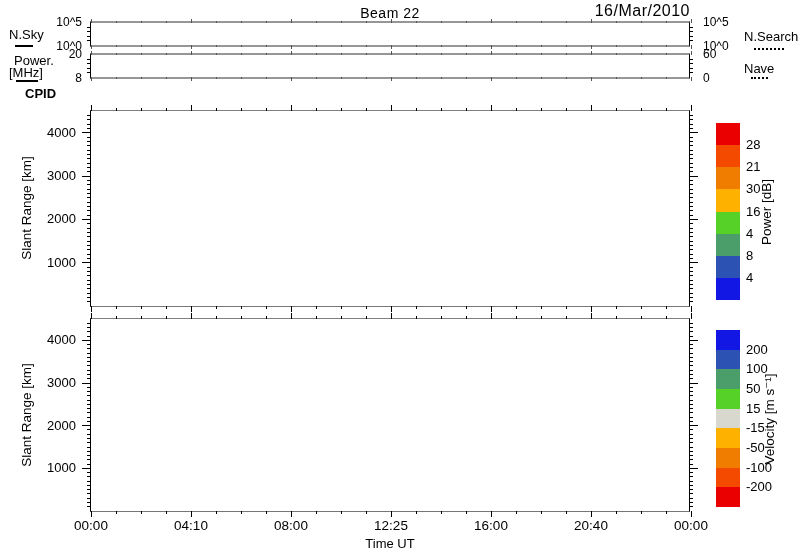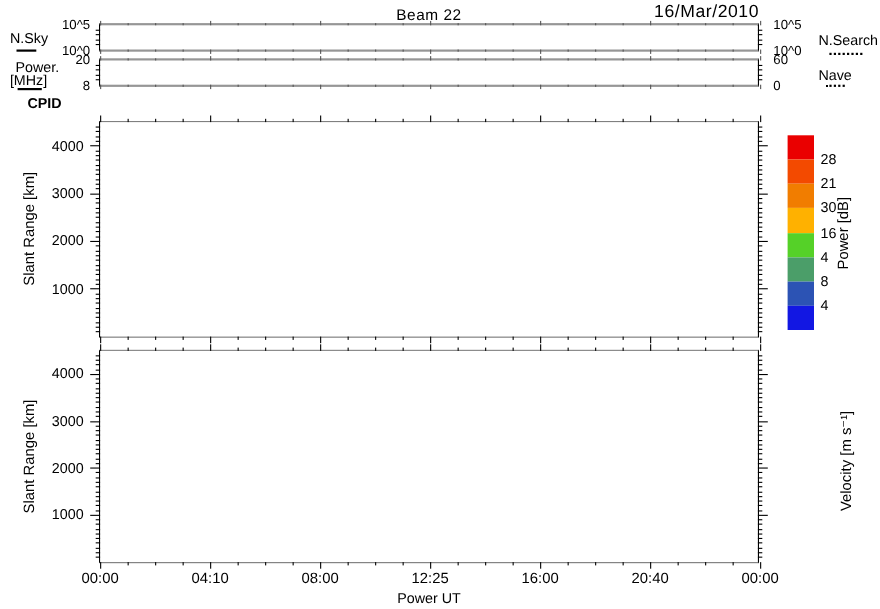--- a/index.html
+++ b/index.html
@@ -476,21 +476,21 @@
       <div class="hourlab" style="left: 200px;">08:00</div>
       <div class="hourlab" style="left: 300px;">12:25</div>
       <div class="hourlab" style="left: 400px;">16:00</div>
       <div class="hourlab" style="left: 500px;">20:40</div>
       <div class="hourlab" style="left: 600px;">00:00</div>
     </div>
 
   <div class="rot" style="left:-48px;top:200px;width:150px;">Slant Range [km]</div>
   <div class="rot" style="left:-48px;top:407px;width:150px;">Slant Range [km]</div>
 
-  <div class="t" style="left:340px;top:536px;width:100px;text-align:center;font-size:13px;">Power UT</div>
+  <div class="t" style="left:340px;top:536px;width:100px;text-align:center;font-size:13px;">Time UT</div>
 
   <div class="colorbar" style="left:716px;top:123px;height:177px;">
       <div style="position: absolute; inset: 0px; display: flex; flex-direction: column;">
         <div class="cbseg" style="flex: 1 1 0%; background: rgb(234, 0, 0);"></div>
         <div class="cbseg" style="flex: 1 1 0%; background: rgb(243, 74, 0);"></div>
         <div class="cbseg" style="flex: 1 1 0%; background: rgb(241, 125, 0);"></div>
         <div class="cbseg" style="flex: 1 1 0%; background: rgb(255, 177, 0);"></div>
         <div class="cbseg" style="flex: 1 1 0%; background: rgb(85, 209, 40);"></div>
         <div class="cbseg" style="flex: 1 1 0%; background: rgb(75, 158, 105);"></div>
         <div class="cbseg" style="flex: 1 1 0%; background: rgb(44, 83, 180);"></div>
@@ -499,15 +499,36 @@
       <div class="cblab" style="top: 14.125px;">28</div>
       <div class="cblab" style="top: 36.25px;">21</div>
       <div class="cblab" style="top: 58.375px;">30</div>
       <div class="cblab" style="top: 80.5px;">16</div>
       <div class="cblab" style="top: 102.625px;">4</div>
       <div class="cblab" style="top: 124.75px;">8</div>
       <div class="cblab" style="top: 146.875px;">4</div>
     </div>
   <div class="rot" style="left:707px;top:204px;width:120px;">Power [dB]</div>
 
+  <div class="colorbar" style="left:716px;top:330px;height:177px;">
+      <div style="position: absolute; inset: 0px; display: flex; flex-direction: column;">
+        <div class="cbseg" style="flex: 1 1 0%; background: rgb(18, 23, 227);"></div>
+        <div class="cbseg" style="flex: 1 1 0%; background: rgb(44, 83, 180);"></div>
+        <div class="cbseg" style="flex: 1 1 0%; background: rgb(75, 158, 105);"></div>
+        <div class="cbseg" style="flex: 1 1 0%; background: rgb(85, 209, 40);"></div>
+        <div class="cbseg" style="flex: 1 1 0%; background: rgb(216, 216, 207);"></div>
+        <div class="cbseg" style="flex: 1 1 0%; background: rgb(255, 177, 0);"></div>
+        <div class="cbseg" style="flex: 1 1 0%; background: rgb(241, 125, 0);"></div>
+        <div class="cbseg" style="flex: 1 1 0%; background: rgb(243, 74, 0);"></div>
+        <div class="cbseg" style="flex: 1 1 0%; background: rgb(234, 0, 0);"></div>
+      </div>
+      <div class="cblab" style="top: 11.6667px;">200</div>
+      <div class="cblab" style="top: 31.3333px;">100</div>
+      <div class="cblab" style="top: 51px;">50</div>
+      <div class="cblab" style="top: 70.6667px;">15</div>
+      <div class="cblab" style="top: 90.3333px;">-15</div>
+      <div class="cblab" style="top: 110px;">-50</div>
+      <div class="cblab" style="top: 129.667px;">-100</div>
+      <div class="cblab" style="top: 149.333px;">-200</div>
+    </div>
   <div class="rot" style="left:695px;top:411px;width:150px;">Velocity [m s⁻¹]</div>
 
 </div>
 
 </body></html>

